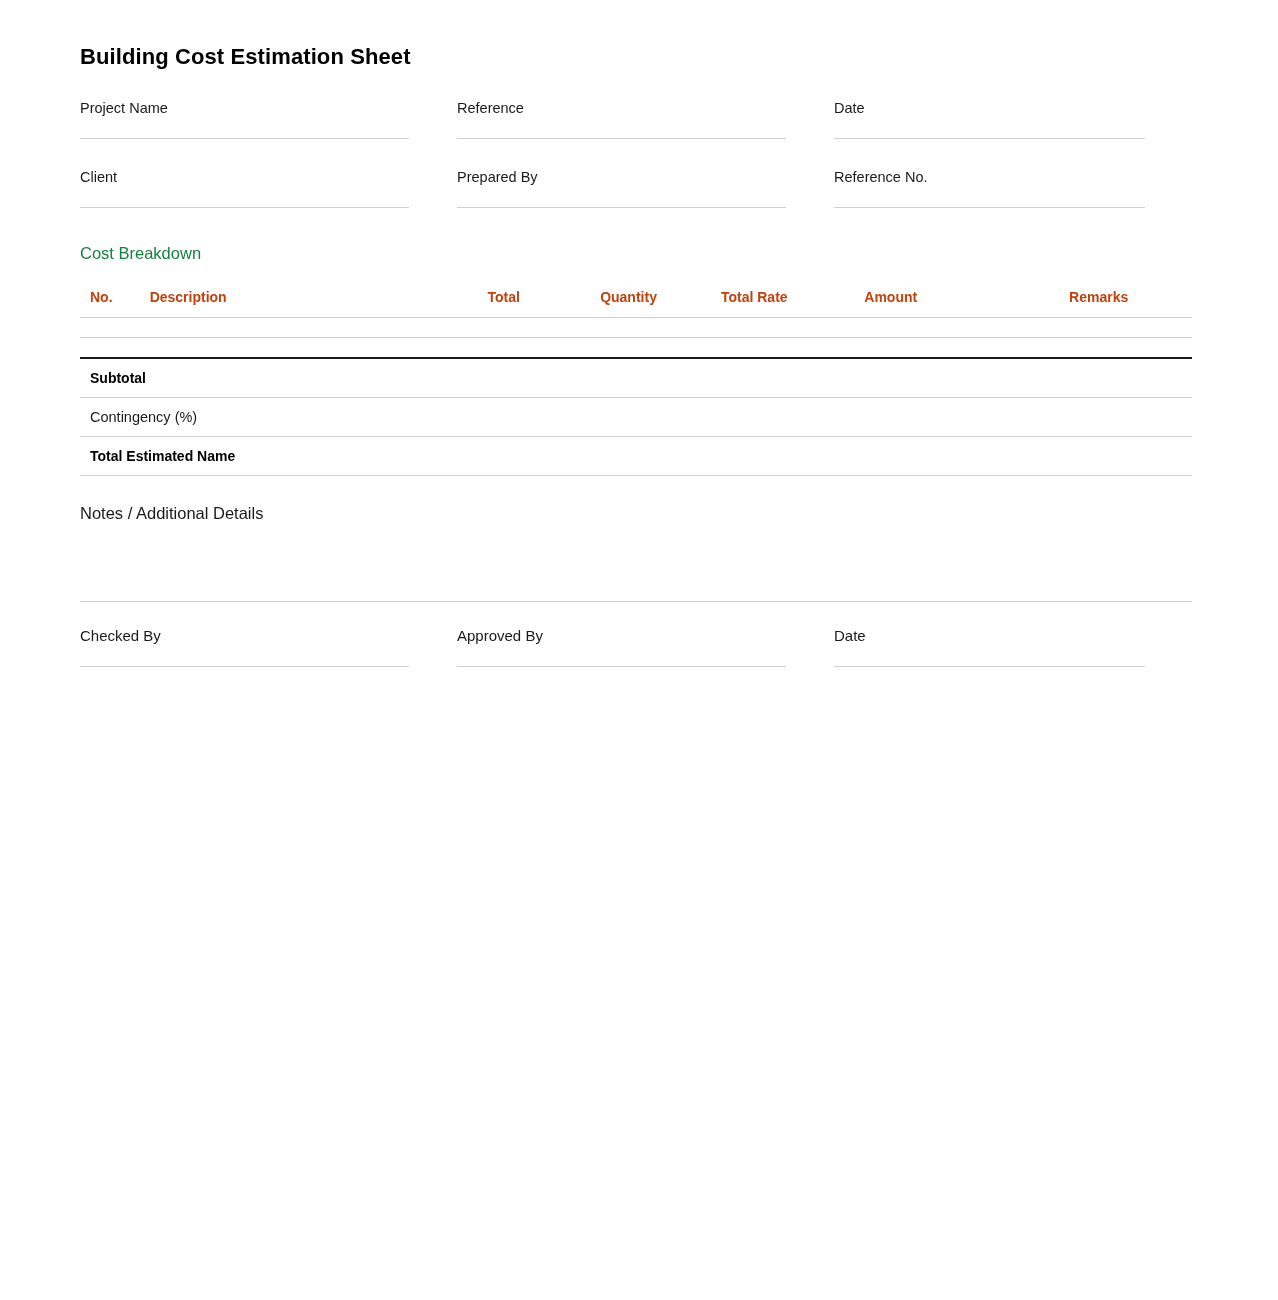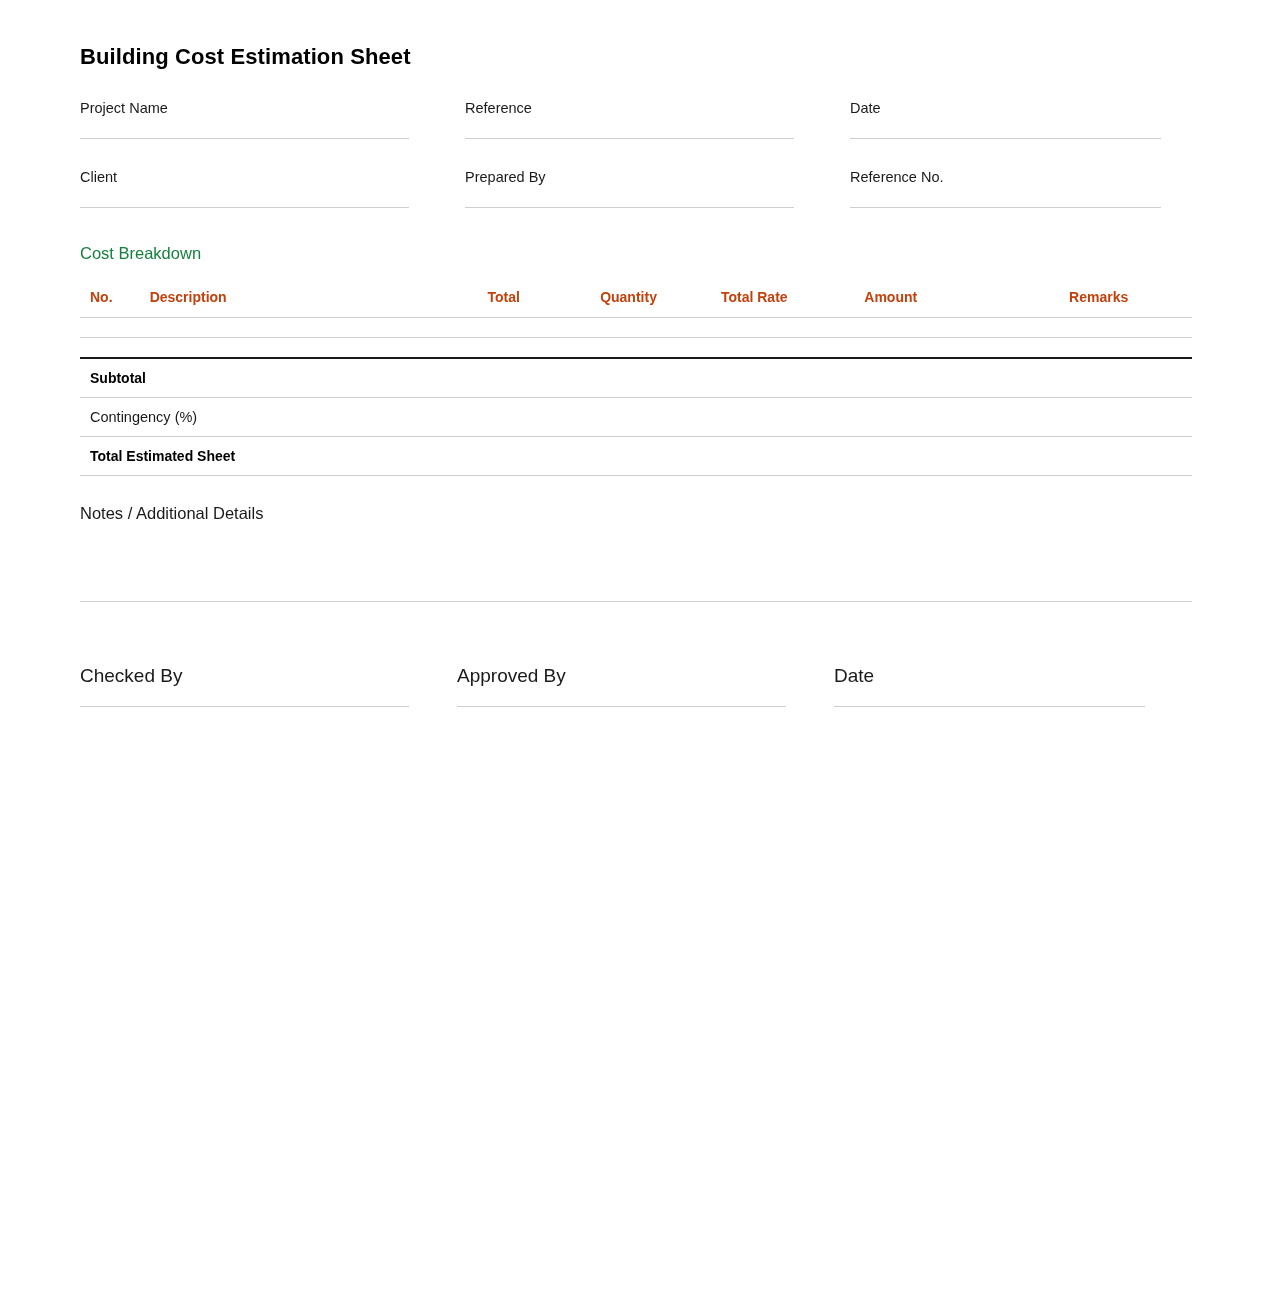--- a/index.html
+++ b/index.html
@@ -23,21 +23,21 @@
     font-weight: bold;
     color: #000000;
     letter-spacing: 0.1px;
     margin: 0 0 28px 0;
   }
 
   
   .meta-grid {
     display: grid;
     grid-template-columns: 377px 377px 359px;
-    column-gap: 8px;
+    column-gap: 0;
   }
   .meta-cell {
     padding-right: 48px;
     box-sizing: border-box;
   }
   .meta-label {
     font-size: 14.5px;
     color: #1a1a1a;
     line-height: 20px;
     padding-bottom: 20px;
@@ -124,25 +124,24 @@
   }
 
   
   .sign-grid {
     display: grid;
     grid-template-columns: 377px 377px 359px;
     margin-top: 24px;
   }
   .sign-cell { padding-right: 48px; box-sizing: border-box; }
   .sign-label {
-    font-size: 19px;
+    font-size: 15px;
     color: #1a1a1a;
     line-height: 20px;
     padding-bottom: 20px;
-    margin-top: 40px;
   }
   .sign-rule {
     border-bottom: 1px solid #cfcfcf;
     height: 0;
   }
 </style>
 </head>
 <body>
 
 <div class="page">
@@ -219,21 +218,21 @@
     <tbody>
       <tr class="bold">
         <td class="col-desc">Subtotal</td>
         <td></td>
       </tr>
       <tr>
         <td class="col-desc">Contingency (%)</td>
         <td></td>
       </tr>
       <tr class="bold">
-        <td class="col-desc">Total Estimated Sheet</td>
+        <td class="col-desc">Total Estimated Name</td>
         <td></td>
       </tr>
     </tbody>
   </table>
 
   <div class="notes-heading">Notes / Additional Details</div>
   <div class="notes-area"></div>
 
   <div class="sign-grid">
     <div class="sign-cell">

